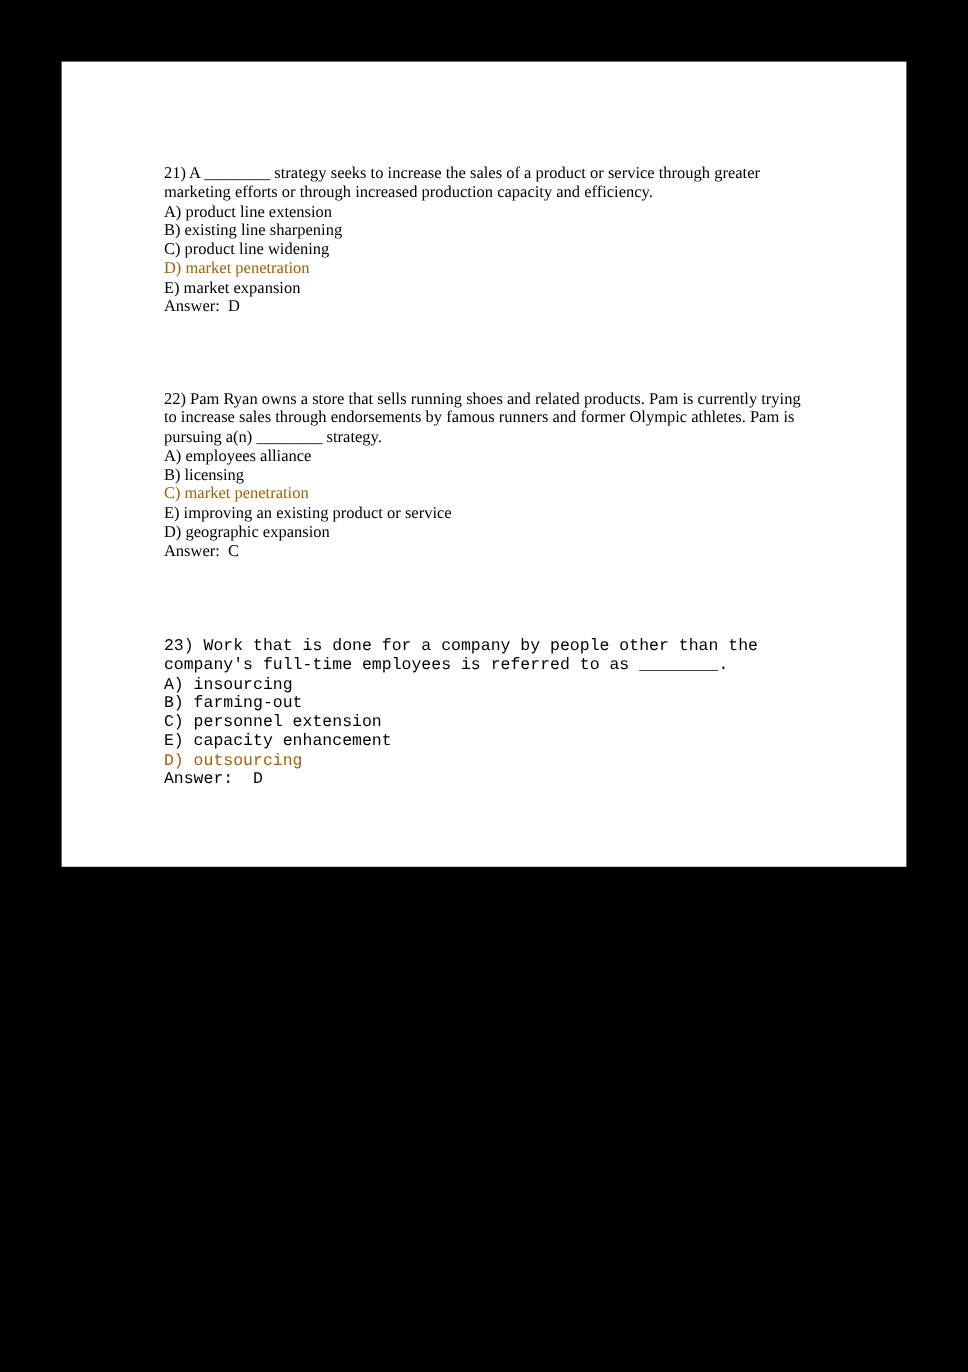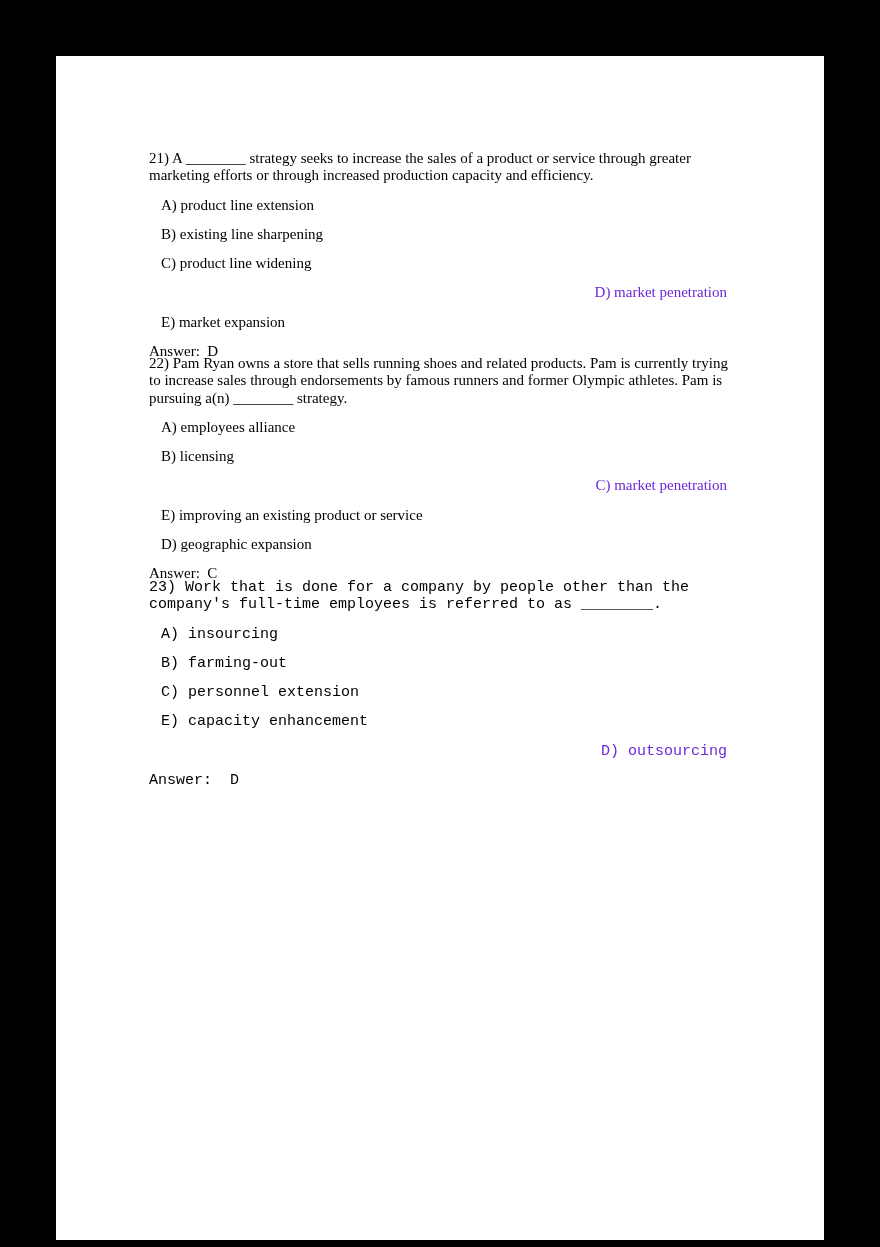--- a/index.html
+++ b/index.html
@@ -8,35 +8,35 @@
       width: 880px;
       height: 1247px;
       background: #000000;
       overflow: hidden;
     }
     .page {
       position: absolute;
       left: 56px;
       top: 56px;
       width: 768px;
-      height: 1184px;
+      height: 732px;
       background: #ffffff;
     }
     .question {
       position: absolute;
       left: 93px;
       width: 590px;
       font-family: "Liberation Serif", "DejaVu Serif", serif;
       font-size: 15px;
       line-height: 17.3px;
       color: #000000;
     }
     .stem { margin: 0; }
-    .option { margin: 12px; white-space: nowrap; }
-    .option.correct { color: #6d28d9; text-align: right; }
+    .option { margin: 0; white-space: nowrap; }
+    .option.correct { color: #a16207; }
     .answer { margin: 0; white-space: pre; }
     #q21 { top: 94px; }
     #q22 { top: 299px; }
     #q23 { top: 523px; font-family: Liberation Mono, monospace; }
   </style>
 </head>
 <body>
 
 <div class="page">
 

